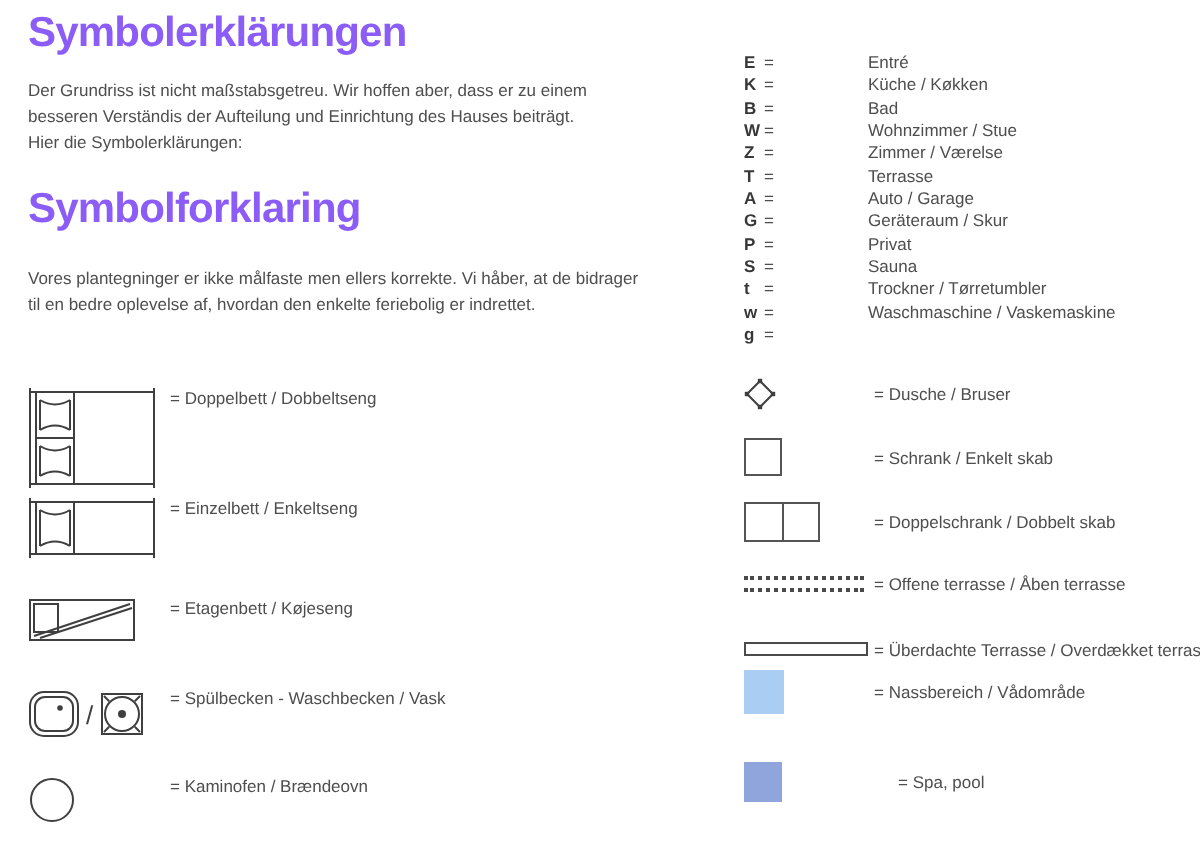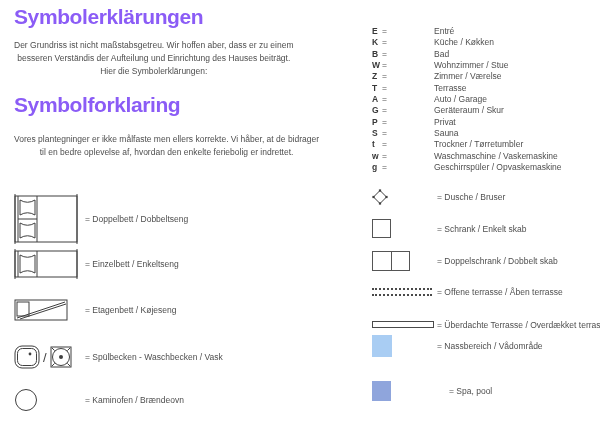--- a/index.html
+++ b/index.html
@@ -7,24 +7,24 @@
   body { font-family:"Liberation Sans", sans-serif; color:#4e4e4e; position:relative; }
 
   .title { position:absolute; left:14px; font-size:21px; font-weight:bold;
            color:#8b5cf6; letter-spacing:-0.4px; white-space:nowrap; }
   #title-de { top:5px; }
   #title-da { top:93px; }
 
   .intro { position:absolute; left:14px; font-size:8.5px; line-height:13px; color:#4e4e4e; }
   #intro-de { top:39px; }
   #intro-da { top:133px; }
-  .intro div { white-space:nowrap;text-align:center; }
+  .intro div { white-space:nowrap; }
 
   
-  .lrow { position:absolute; display:flex; align-items:center; }
+  .lrow { position:absolute; display:flex; }
   .lrow .iconcell { flex:0 0 71px; display:flex; align-items:center; }
   .rrow { position:absolute; left:372px; display:flex; align-items:center; }
   .rrow .iconcell { flex:0 0 65px; display:flex; align-items:center; }
   .legend-label { font-size:8.5px; color:#4e4e4e; white-space:nowrap; }
 
   .left-row { left:14px; }
   #row-doublebed  { top:194px; height:50px; }
   #row-singlebed  { top:249px; height:30px; }
   #row-bunkbed    { top:299px; height:22px; }
   #row-sink       { top:344px; height:26px; }
@@ -205,21 +205,20 @@
     <span class="lab">Trockner / Tørretumbler</span>
   </div>
   <div class="letrow">
     <span class="key">w</span>
     <span class="eq">=</span>
     <span class="lab">Waschmaschine / Vaskemaskine</span>
   </div>
   <div class="letrow">
     <span class="key">g</span>
     <span class="eq">=</span>
-    <span class="lab">Geschirrspüler / Opvaskemaskine</span>
   </div>
 </div>
 
 <div class="rrow" id="row-shower">
   <span class="iconcell">
     <svg width="16" height="16" viewBox="0 0 16 16">
       <polygon class="st" points="8,1.5 14.5,8 8,14.5 1.5,8"></polygon>
       <rect class="fl" x="6.9" y="0.4" width="2.2" height="2.2"></rect>
       <rect class="fl" x="13.4" y="6.9" width="2.2" height="2.2"></rect>
       <rect class="fl" x="6.9" y="13.4" width="2.2" height="2.2"></rect>

